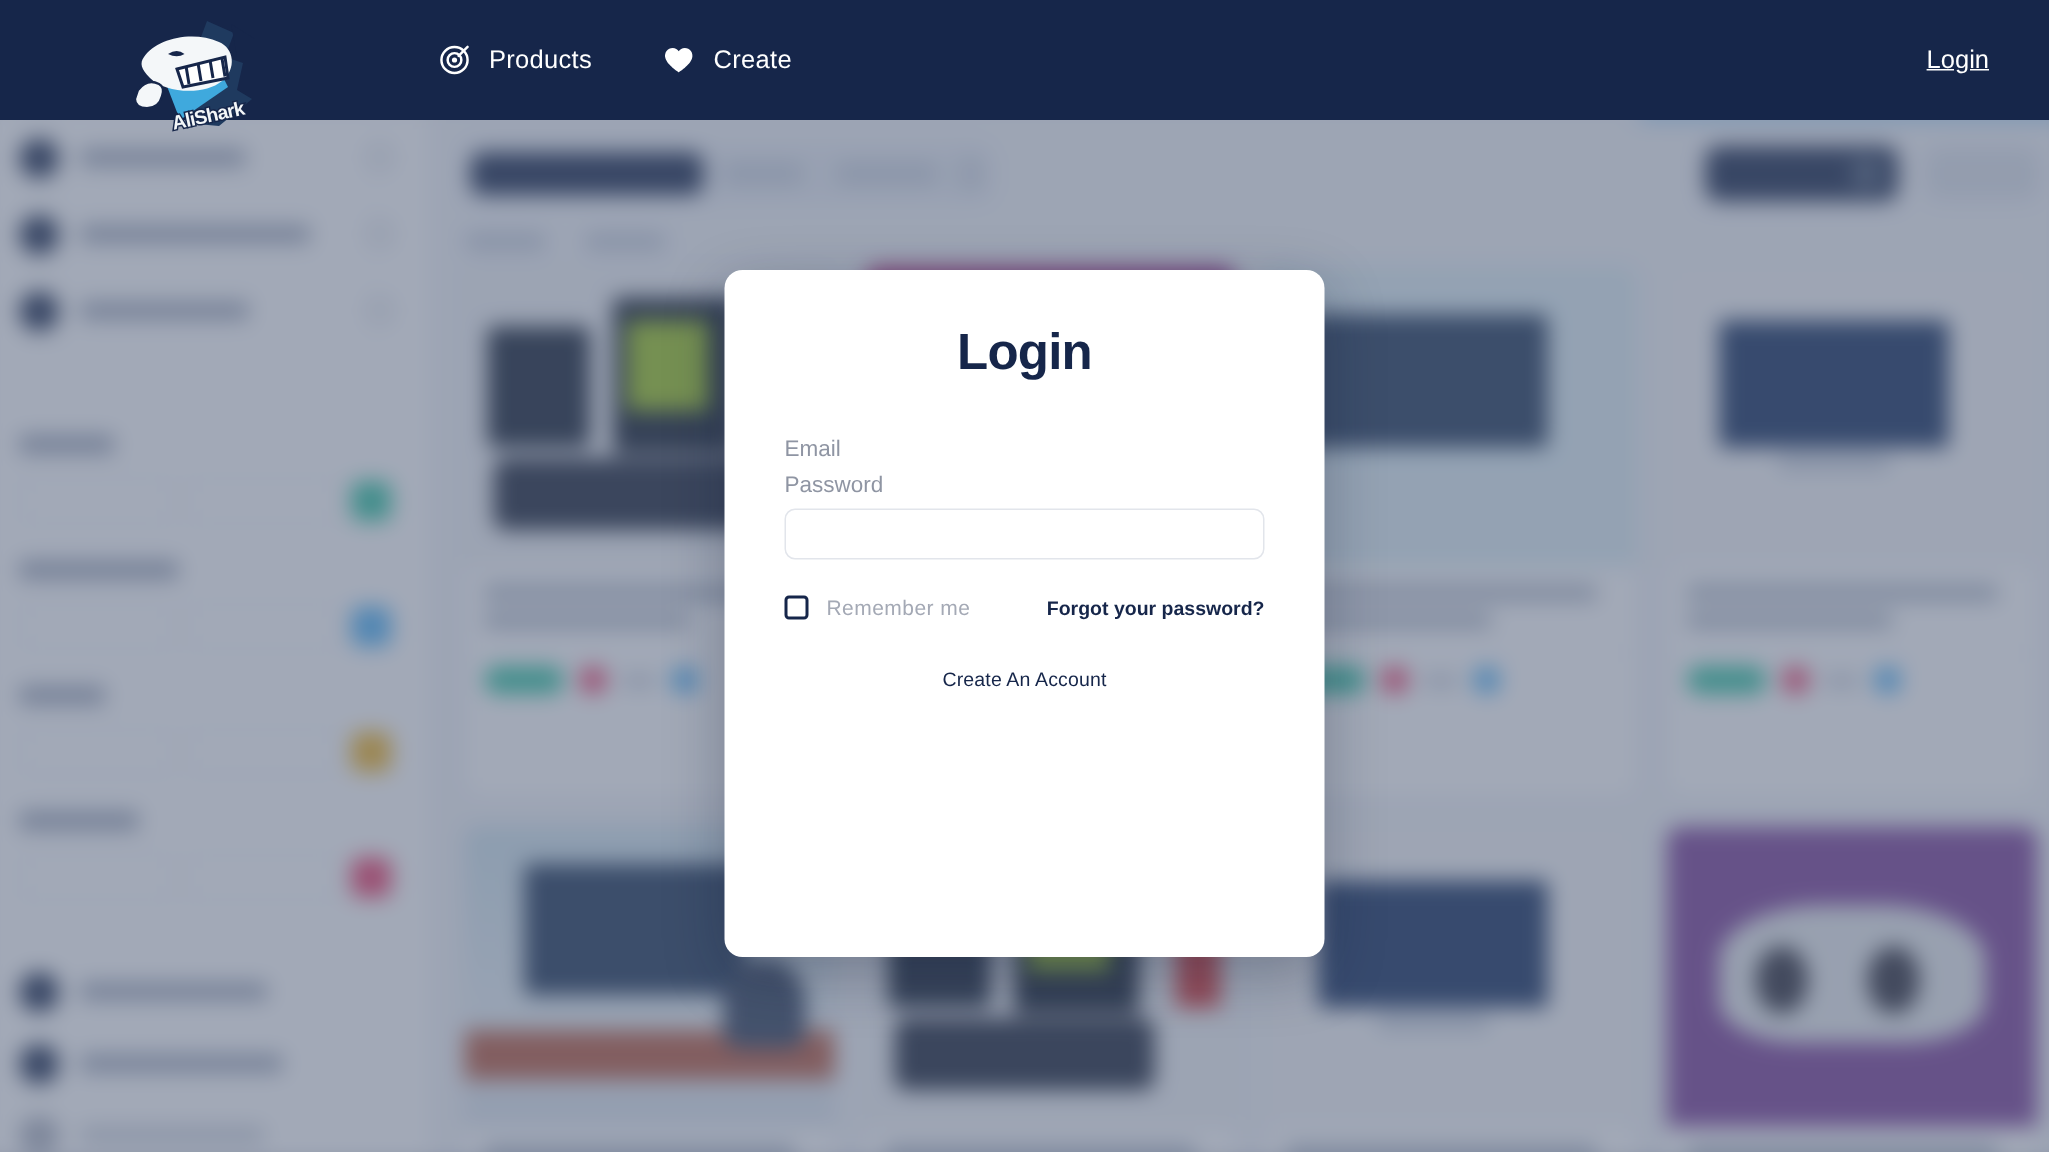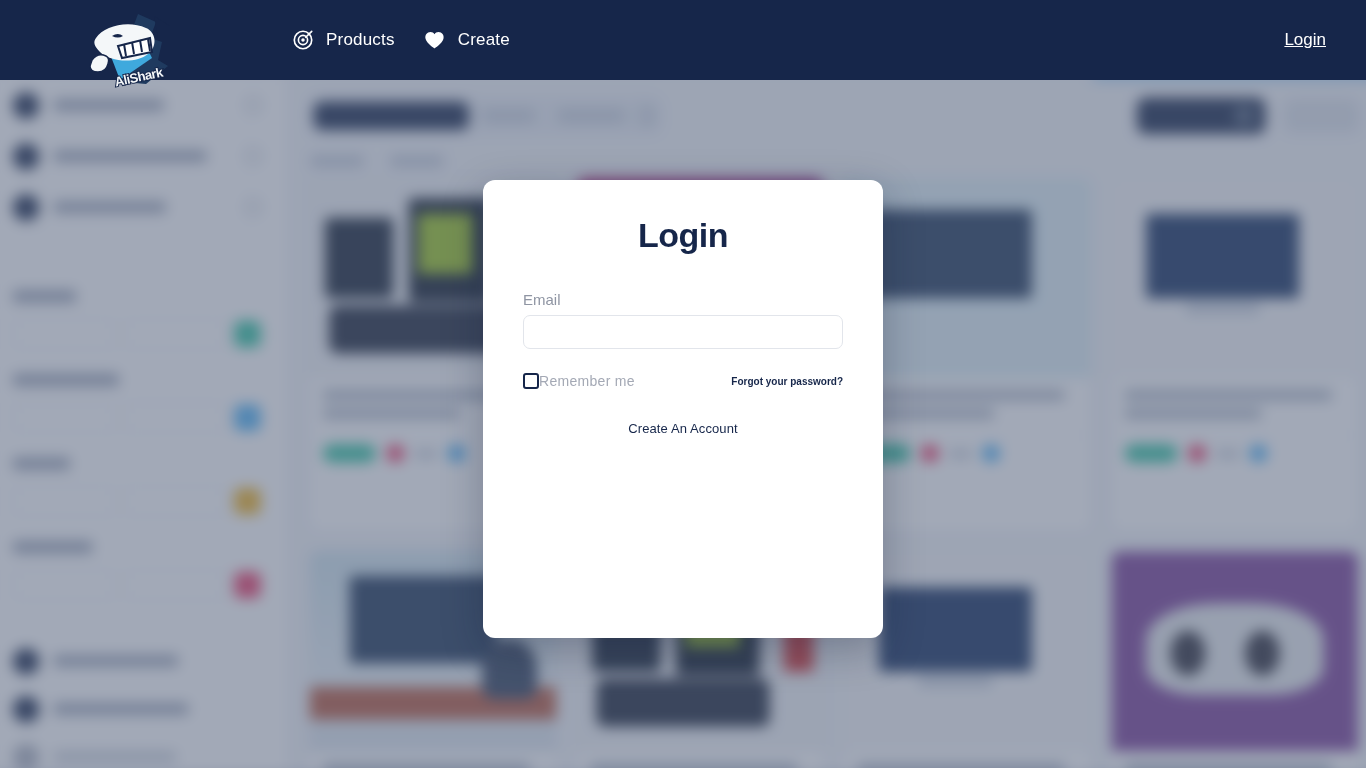--- a/index.html
+++ b/index.html
@@ -290,21 +290,21 @@
   }
   .logo {
     position: absolute;
     left: 84px; top: 8px;
     width: 96px; height: 84px;
     overflow: hidden;
   }
   .nav-links {
     display: flex;
     align-items: flex-end;
-    gap: 28px;
+    gap: 46px;
     margin-left: 292px;
   }
   .nav-link {
     display: flex;
     align-items: center;
     gap: 12px;
     color: #ffffff;
     font-size: 17px;
     letter-spacing: .2px;
     cursor: pointer;
@@ -365,29 +365,29 @@
   }
   .cb {
     width: 16px; height: 16px;
     border: 2px solid #16264a;
     border-radius: 3px;
     background: #fff;
     cursor: pointer;
     flex: 0 0 16px;
   }
   .remember-lbl {
-    margin-left: 0;
+    margin-left: 12px;
     color: #a4a9b5;
     font-size: 14px;
     letter-spacing: .3px;
   }
   .forgot {
     margin-left: auto;
     color: #16264a;
-    font-size: 10px;
+    font-size: 13px;
     font-weight: bold;
     cursor: pointer;
     text-decoration: none;
   }
   .btn-login {
     display: block;
     width: 320px;
     height: 38px;
     margin-top: 60px;
     background: #4ac1f7;
@@ -698,20 +698,21 @@
 
     <a class="nav-right" href="#">Login</a>
   </header>
 
   <div class="modal">
 
     <h1 class="modal-title">Login</h1>
 
     <div class="field-label">Email</div>
 
+    <div class="field-label">Password</div>
     <input class="field-input" type="password" placeholder="" style="">
 
     <div class="row-remember">
       <span class="cb"></span>
       <span class="remember-lbl">Remember me</span>
       <a class="forgot" href="#">Forgot your password?</a>
     </div>
 
 
     <a class="create-acct" href="#">Create An Account</a>

